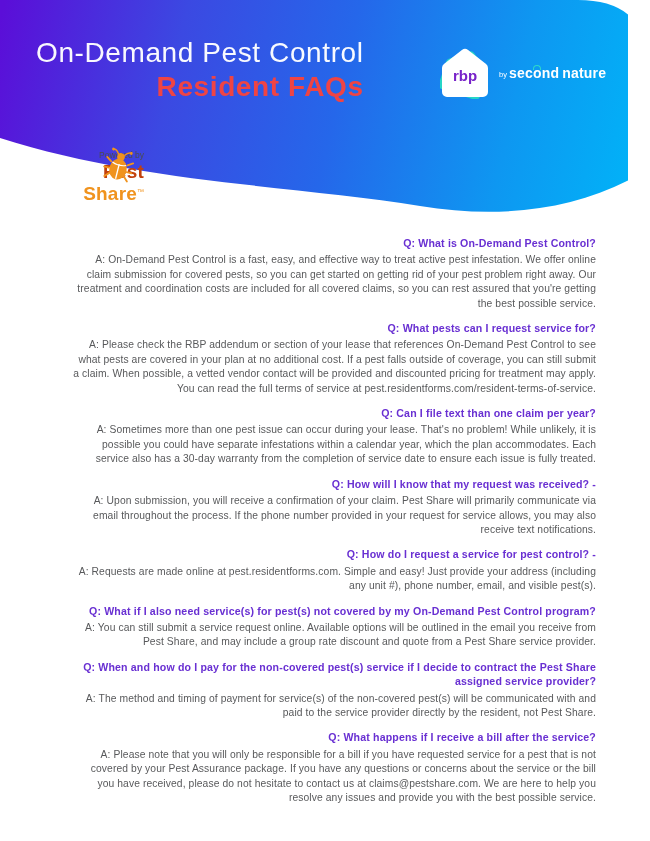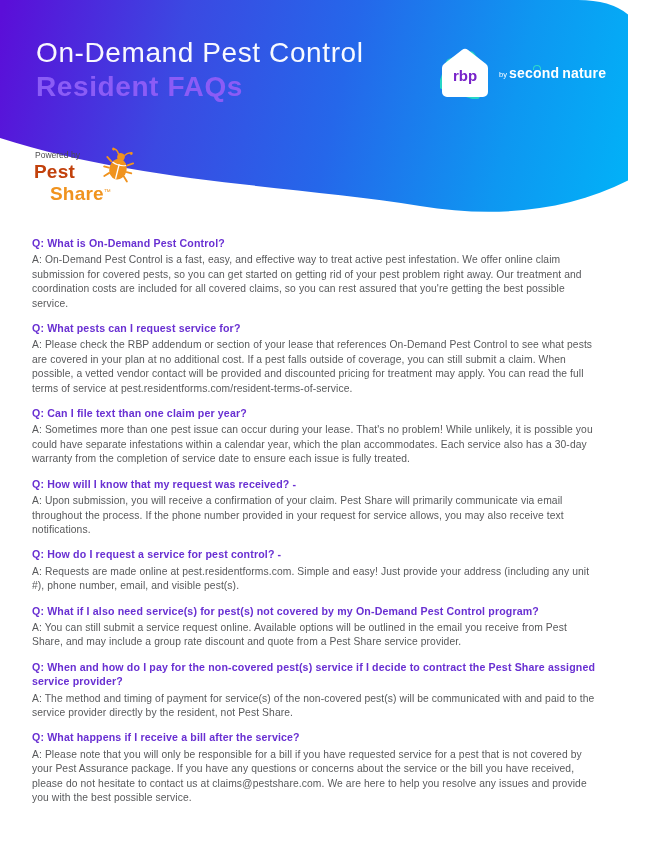--- a/index.html
+++ b/index.html
@@ -4,33 +4,34 @@
 <style>
   html, body { margin: 0; padding: 0; background: #ffffff; }
   * { box-sizing: border-box; }
   .page {
     position: relative;
     width: 628px;
     height: 841px;
     background: #ffffff;
     overflow: hidden;
     font-family: "Liberation Sans", sans-serif;
+    text-align: right;
   }
 
   
   .header { position: relative; width: 650px; height: 228px; }
   .header-bg { position: absolute; top: 0; left: 0; display: block; }
 
   .header-titles { position: absolute; left: 36px; top: 36px; }
   .title-line1 {
     font-size: 28px; font-weight: 400; color: rgba(255,255,255,0.97);
     letter-spacing: 0.6px; line-height: 34px; margin: 0;
   }
   .title-line2 {
-    font-size: 28px; font-weight: 700; color: #8b5cf6;
+    font-size: 28px; font-weight: 700; color: #ef4444;
     letter-spacing: 0.6px; line-height: 34px; margin: 0;
   }
 
   .brand-row { position: absolute; left: 440px; top: 45px; display: flex; align-items: center; }
   .rbp-logo { display: block; }
   .rbp-text { font-family: "Liberation Sans", sans-serif; font-weight: 700; font-size: 15px; }
 
   .sn-logo { display: flex; margin-left: 9px; margin-top: 2px; }
   .sn-by { font-size: 7.5px; color: #ffffff; margin: 3px 2px 0 0; font-weight: 400; }
   .sn-words { position: relative; display: flex; flex-direction: row; }
@@ -46,21 +47,21 @@
   .pestshare { position: absolute; left: 34px; top: 150px; width: 110px; }
   .ps-powered { font-size: 8.5px; color: #4C4C4E; font-weight: 400; margin: 0 0 2px 1px; }
   .ps-word1 { font-size: 19px; font-weight: 700; color: #c2410c; line-height: 20px; letter-spacing: 0.2px; }
   .ps-row2 { margin-left: 16px; line-height: 19px; }
   .ps-word2 { font-size: 19px; font-weight: 700; color: #F0931E; letter-spacing: 0.2px; }
   .ps-tm { font-size: 7px; color: #F0931E; vertical-align: super; }
   .ps-bug { position: absolute; left: 70px; top: -3px; transform: rotate(14deg); }
 
   
   .content { position: relative; padding: 8px 32px 0 32px; }
-  .faq-item { margin-bottom: 10px; }
+  .faq-item { margin-bottom: 10px; margin-left: 40px; }
   .faq-q {
     margin: 0 0 3px 0;
     font-size: 10.6px; font-weight: 700; color: #6930D2;
     line-height: 14.4px; letter-spacing: 0.15px;
   }
   .faq-a {
     margin: 0;
     font-size: 10.3px; font-weight: 400; color: #58595B;
     line-height: 14.4px; letter-spacing: 0.1px;
   }

